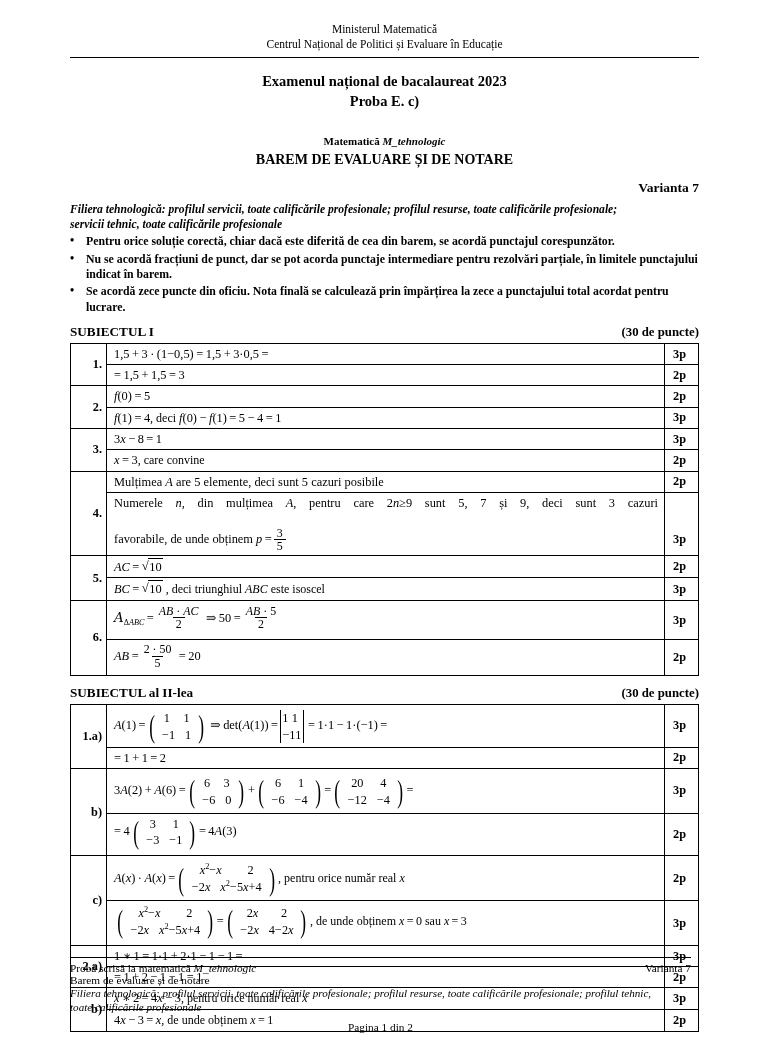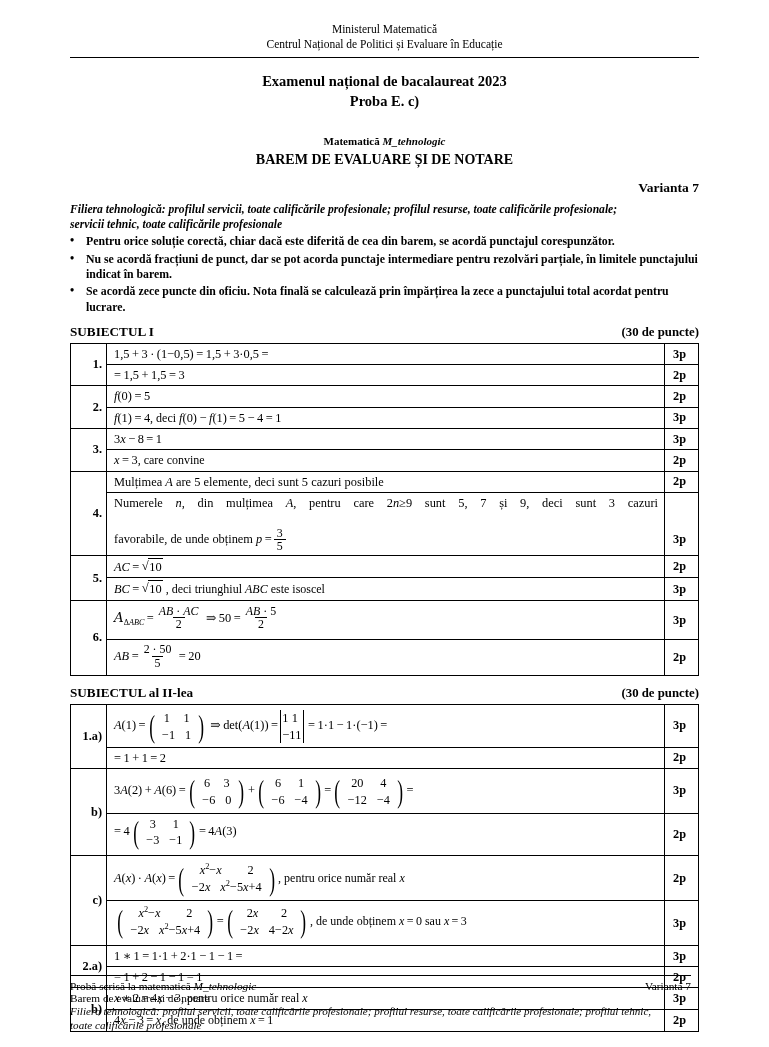--- a/index.html
+++ b/index.html
@@ -468,16 +468,17 @@
     <div class="fl">
       <div class="row1">
         <span><span>Probă scrisă la matematică </span><em>M_tehnologic</em></span>
         <span>Varianta 7</span>
       </div>
       <div class="row2">Barem de evaluare și de notare</div>
       <div class="row3">
         <div>Filiera tehnologică: profilul servicii, toate calificările profesionale; profilul resurse, toate calificările profesionale; profilul tehnic,</div>
         <div>toate calificările profesionale</div>
       </div>
+      <div class="pagenum">Pagina 1 din 2</div>
     </div>
   </div>
 
 </div>
 
 </body></html>

